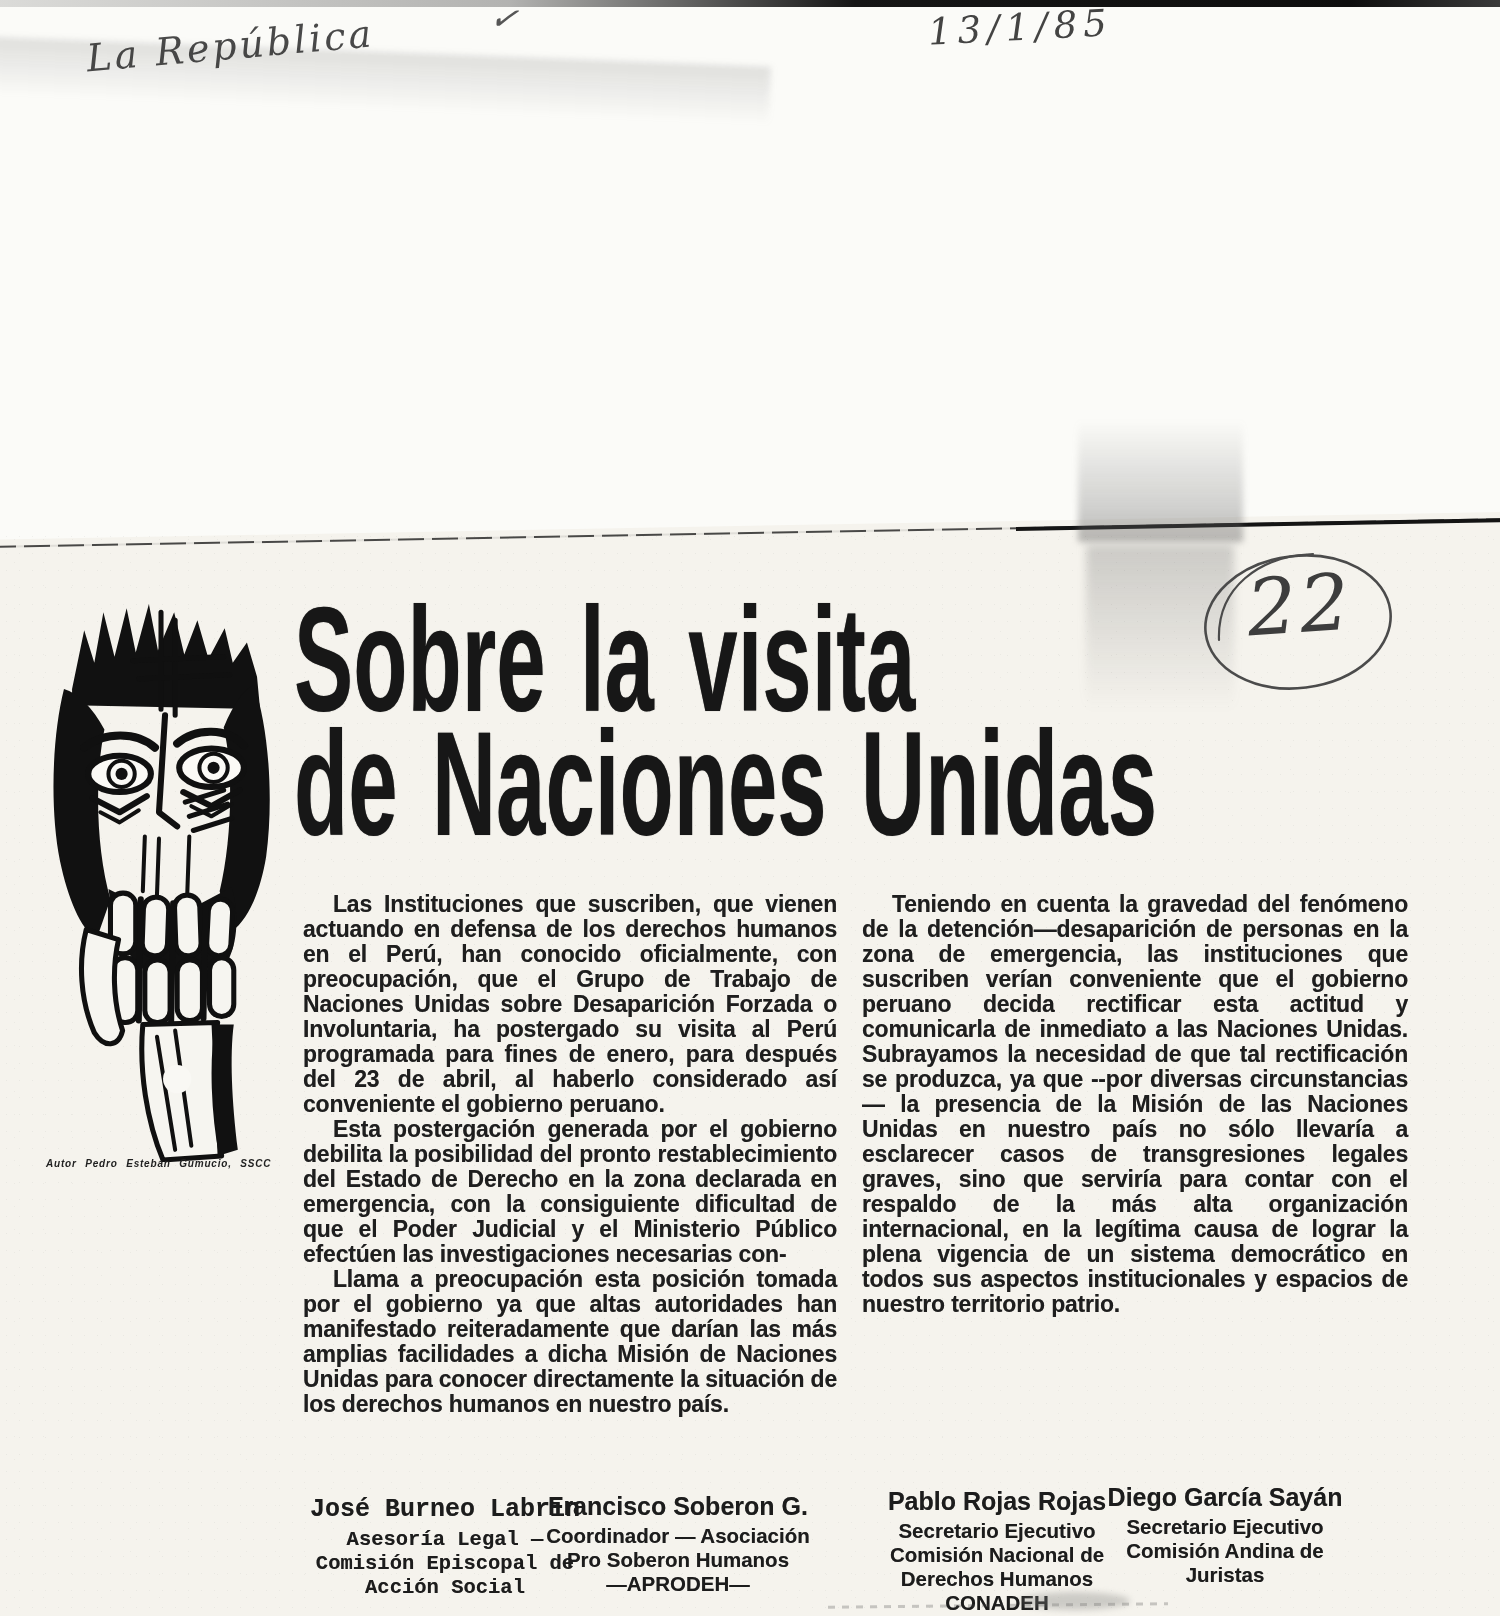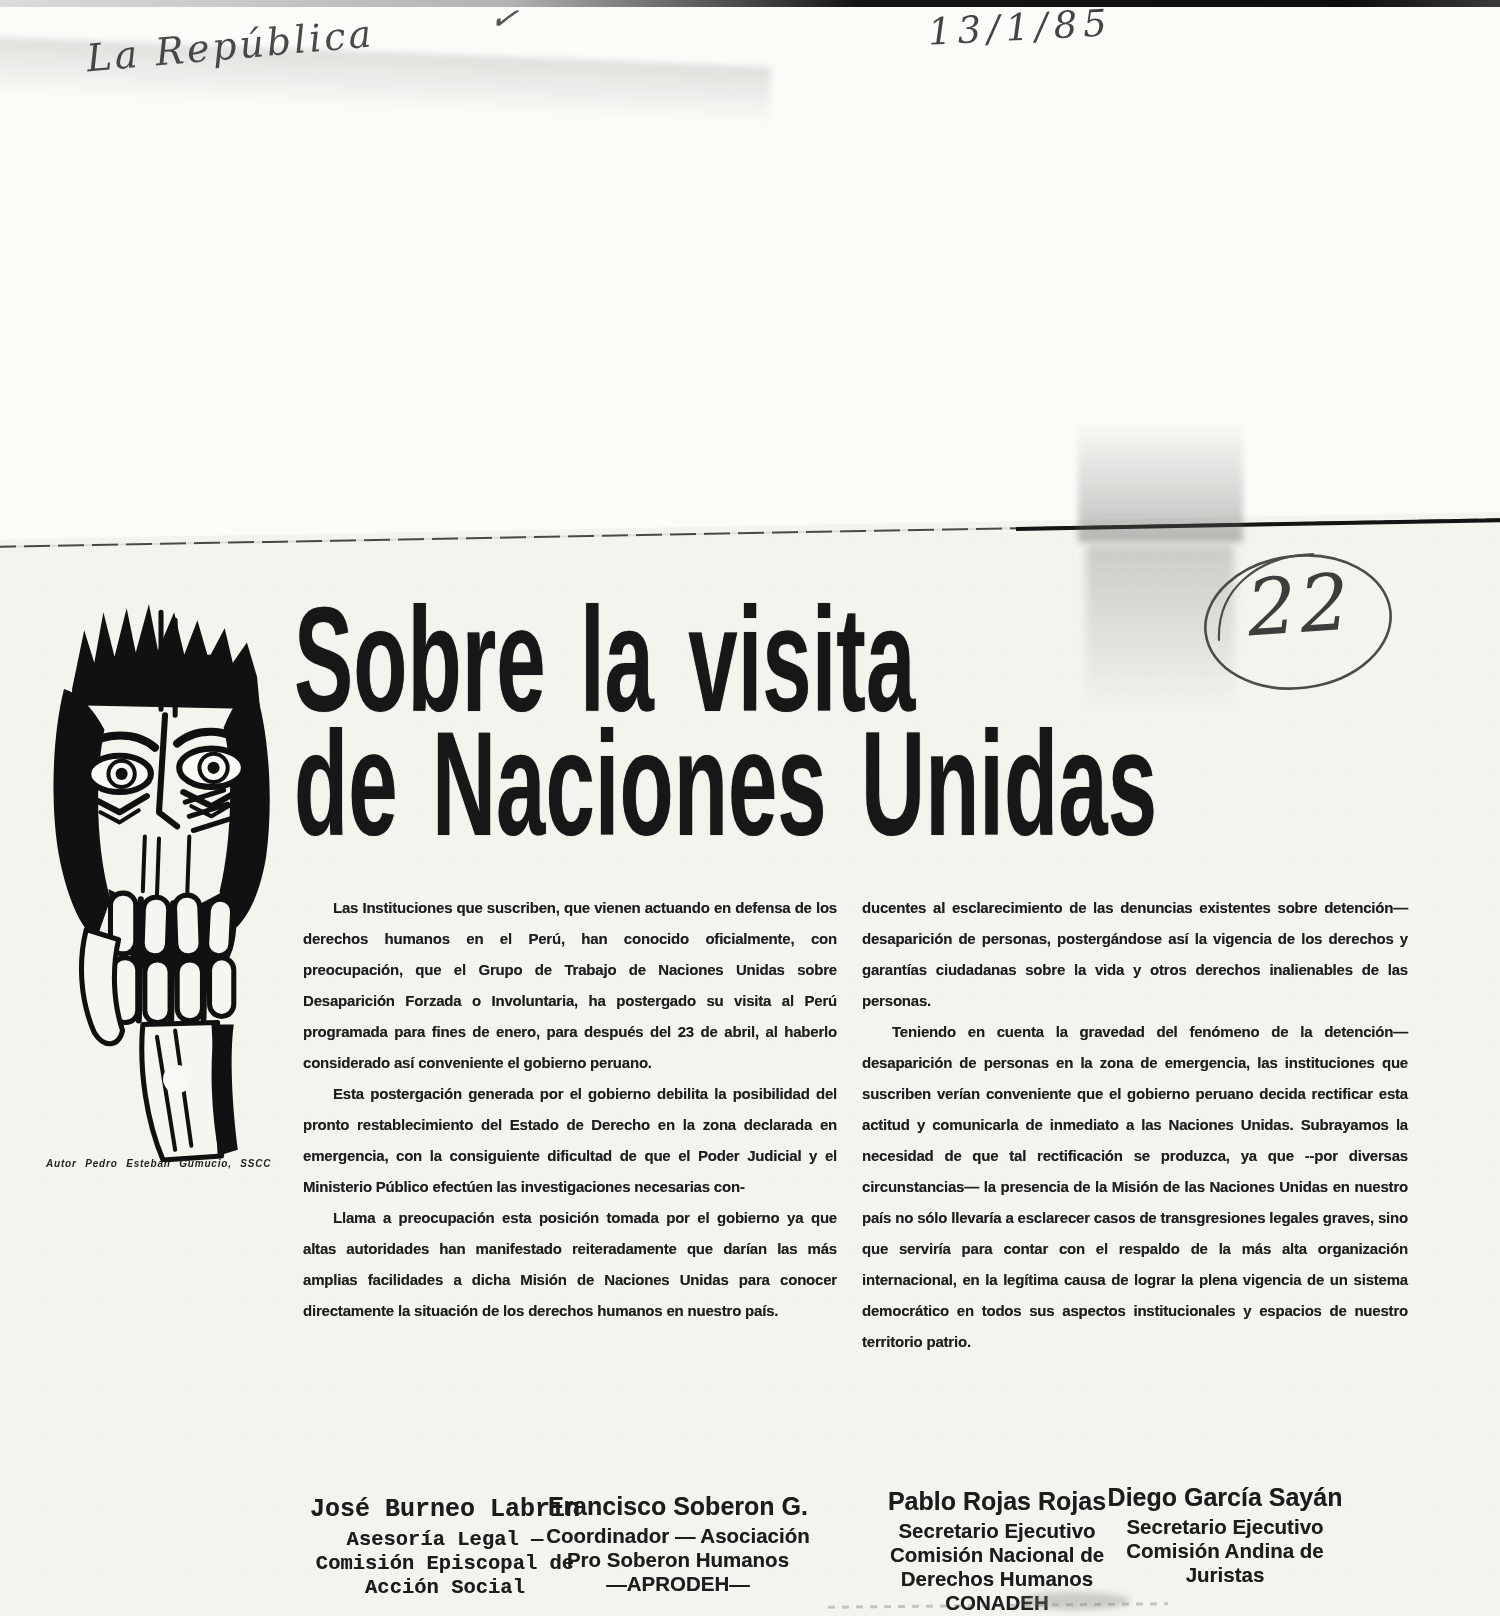--- a/index.html
+++ b/index.html
@@ -48,21 +48,21 @@
   .headline-line{position:absolute;left:294px;font-weight:bold;font-size:148px;line-height:1;
     color:#171717;white-space:nowrap;transform:scaleX(.60);transform-origin:0 0;
     word-spacing:16px;letter-spacing:0;text-shadow:0 0 1px rgba(23,23,23,.65);}
   .hl1{top:586px;}
   .hl2{top:710px;}
   
   .illus{position:absolute;left:22px;top:596px;width:276px;height:566px;}
   .caption{position:absolute;left:46px;top:1158px;font-size:10px;font-weight:bold;font-style:italic;
     color:#222;letter-spacing:.8px;word-spacing:5px;white-space:nowrap;}
   
-  .col{position:absolute;top:892px;font-size:15px;line-height:31px;text-align:justify;
+  .col{position:absolute;top:892px;font-size:23px;line-height:25px;text-align:justify;
     font-weight:bold;letter-spacing:-.2px;color:#1e1e1e;text-shadow:0 0 .4px rgba(30,30,30,.5);}
   .col p{margin:0;}
   .col p.indent{text-indent:30px;}
   .col-left{left:303px;width:534px;}
   .col-right{left:862px;width:546px;}
   
   .sig{position:absolute;width:280px;text-align:center;font-weight:bold;color:#1c1c1c;
     text-shadow:0 0 .4px rgba(30,30,30,.5);}
   .sig-name{font-size:25px;line-height:28px;margin-bottom:4px;}
   .sig-line{font-size:20.5px;line-height:24px;}
@@ -154,21 +154,20 @@
     </svg>
   </div>
   <div class="caption">Autor Pedro Esteban Gumucio, SSCC</div>
 
   <div class="col col-left">
     <p class="indent">Las Instituciones que suscriben, que vienen actuando en defensa de los derechos humanos en el Perú, han conocido oficialmente, con preocupación, que el Grupo de Trabajo de Naciones Unidas sobre Desaparición Forzada o Involuntaria, ha postergado su visita al Perú programada para fines de enero, para después del 23 de abril, al haberlo considerado así conveniente el gobierno peruano.</p>
     <p class="indent">Esta postergación generada por el gobierno debilita la posibilidad del pronto restablecimiento del Estado de Derecho en la zona declarada en emergencia, con la consiguiente dificultad de que el Poder Judicial y el Ministerio Público efectúen las investigaciones necesarias con-</p>
     <p class="indent">Llama a preocupación esta posición tomada por el gobierno ya que altas autoridades han manifestado reiteradamente que darían las más amplias facilidades a dicha Misión de Naciones Unidas para conocer directamente la situación de los derechos humanos en nuestro país.</p>
   </div>
   <div class="col col-right">
-    <p>ducentes al esclarecimiento de las denuncias existentes sobre detención—desaparición de personas, postergándose así la vigencia de los derechos y garantías ciudadanas sobre la vida y otros derechos inalienables de las personas.</p>
     <p class="indent">Teniendo en cuenta la gravedad del fenómeno de la detención—desaparición de personas en la zona de emergencia, las instituciones que suscriben verían conveniente que el gobierno peruano decida rectificar esta actitud y comunicarla de inmediato a las Naciones Unidas. Subrayamos la necesidad de que tal rectificación se produzca, ya que --por diversas circunstancias— la presencia de la Misión de las Naciones Unidas en nuestro país no sólo llevaría a esclarecer casos de transgresiones legales graves, sino que serviría para contar con el respaldo de la más alta organización internacional, en la legítima causa de lograr la plena vigencia de un sistema democrático en todos sus aspectos institucionales y espacios de nuestro territorio patrio.</p>
   </div>
 
   <div class="sig sig1">
     <div class="sig-name">José Burneo Labrin</div>
     <div class="sig-line">Asesoría Legal —</div>
     <div class="sig-line">Comisión Episcopal de</div>
     <div class="sig-line">Acción Social</div>
   </div>
   <div class="sig sig2">

